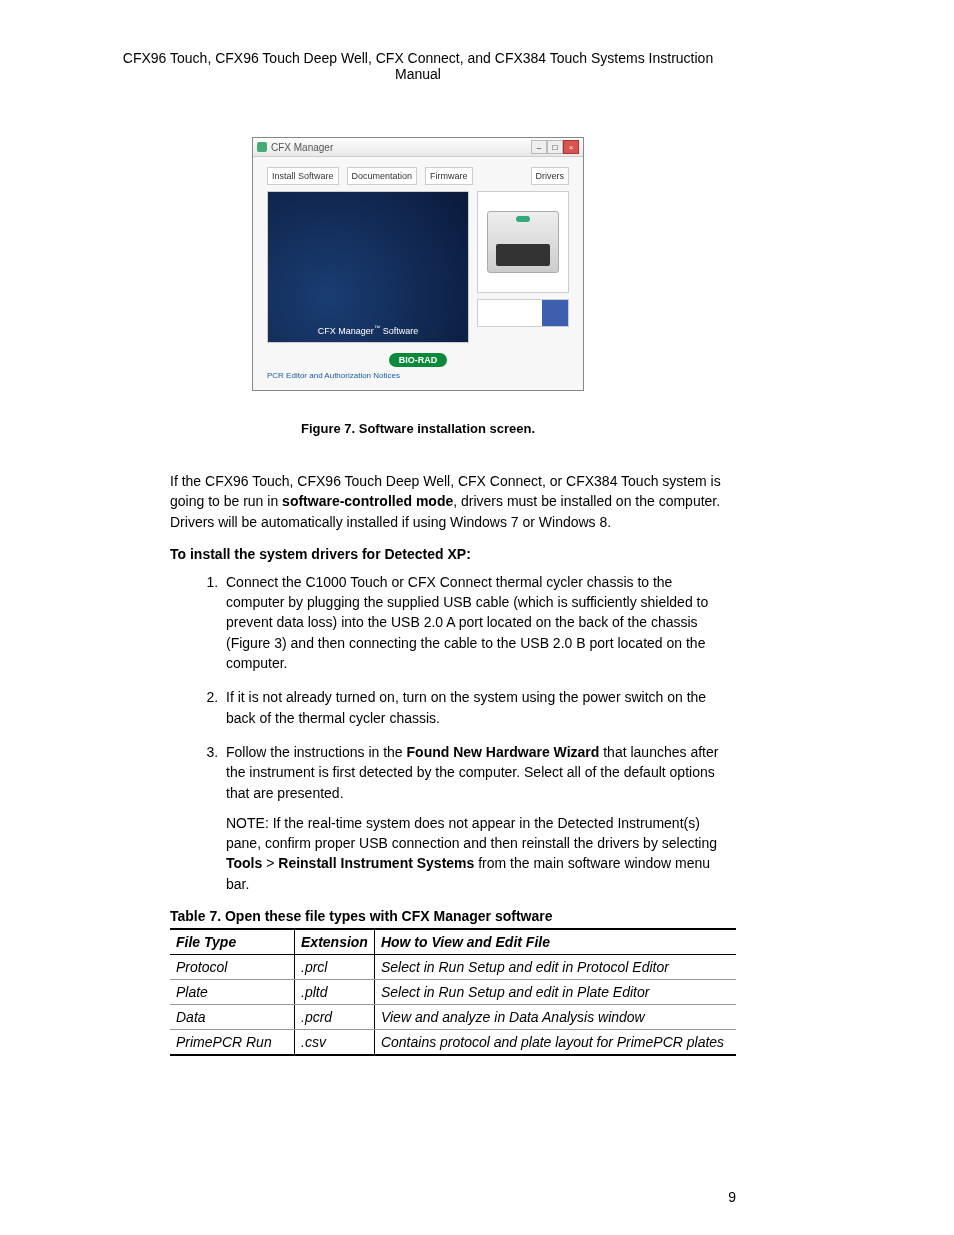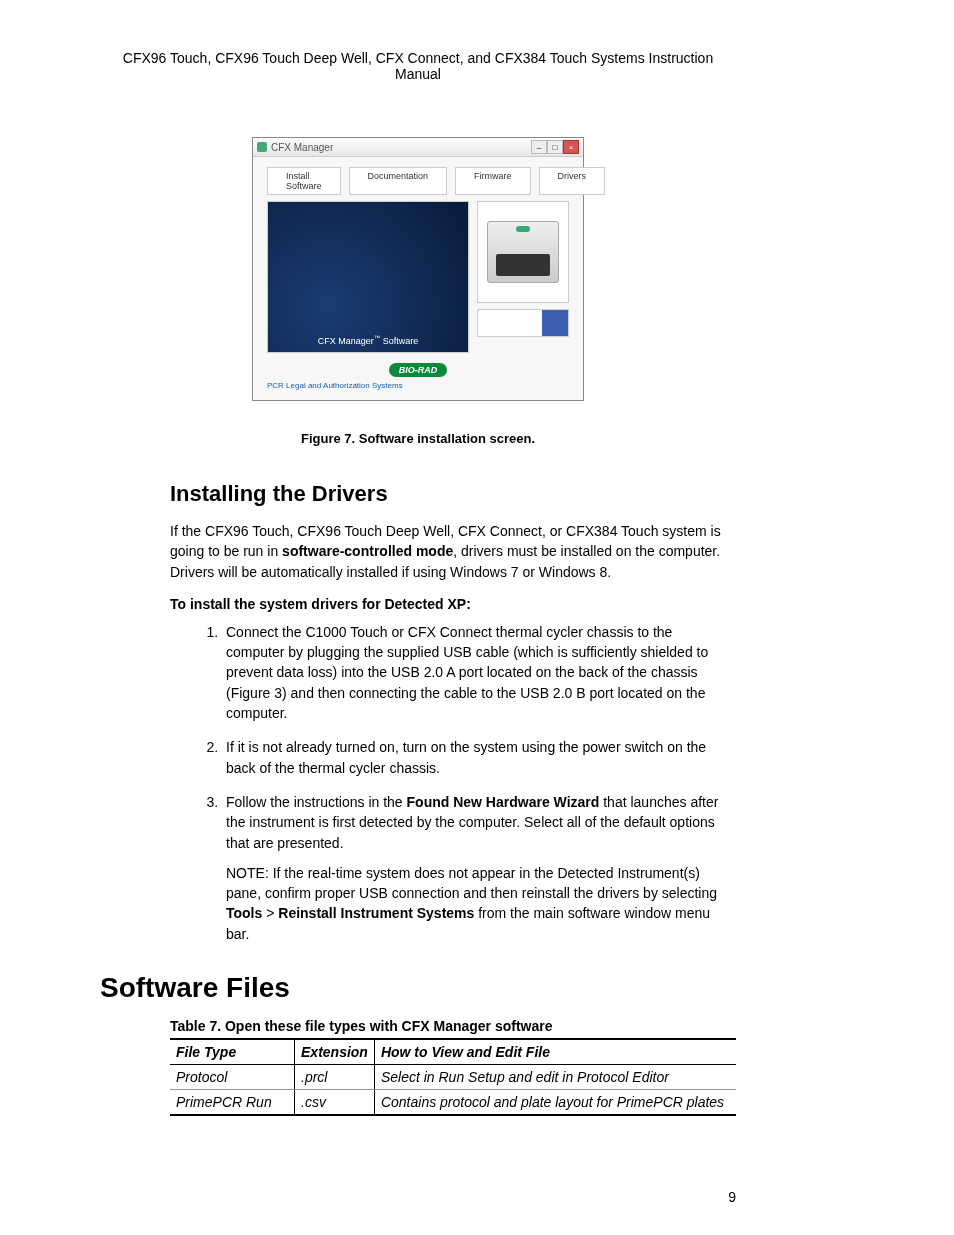--- a/index.html
+++ b/index.html
@@ -46,21 +46,21 @@
   .titlebar-btns { display:flex; gap:0;}
   .tb-btn { width:14px;height:12px;display:flex;align-items:center;justify-content:center;font-size:8px;}
   .tb-min{background:#eee;border:1px solid #bbb;}
   .tb-max{background:#eee;border:1px solid #bbb;}
   .tb-close{background:#d9534f;border:1px solid #a33;color:#fff;}
   .installer-body { padding: 10px 14px 10px 14px;}
   .tab-row { display:flex; gap:8px; margin-bottom:6px;}
   .tab {
     border:1px solid #ccc;
     background:#fff;
-    padding:3px 18px;
+    padding:3px 4px;
     font-size:9px;
     color:#333;
     border-radius:0;
   }
   .content-row{ display:flex; gap:8px;}
   .left-panel{
     flex:1;
     height:150px;
     background: radial-gradient(circle at 30% 70%, #1a3d73, #0a1a3a);
     position:relative;
@@ -108,21 +108,20 @@
   .spacer-panel{
     width:90px;height:26px;border:1px solid #ccc;background:#fff;
     display:flex;
   }
   .blue-sq{width:26px;height:26px;background:#3d5fb0;margin-left:auto;}
   .footer-row{
     display:flex;align-items:center;justify-content:center;margin-top:10px;
   }
   .biorad{
     background:#0a8a3a;color:#fff;font-weight:bold;
-    font-style:italic;
     padding:2px 10px;border-radius:10px;font-size:9px;
   }
   .legal-link{color:#1a5da8;font-size:8px;margin-top:4px;}
   .figure-caption{
     text-align:center;font-weight:bold;font-size:13px;margin:25px 0 35px 0;
   }
   h2.section{
     font-size:22px;font-weight:bold;margin:0 0 14px 0; padding-left:70px;
   }
   .body-text{
@@ -211,66 +210,74 @@
               <div class="device"></div>
             </div>
             <div class="spacer-panel">
               <div class="blue-sq"></div>
             </div>
           </div>
         </div>
         <div class="footer-row">
           <span class="biorad">BIO-RAD</span>
         </div>
-        <div class="legal-link">PCR Legal and Authorization Systems</div>
+        <div class="legal-link">PCR Editor and Authorization Notices</div>
       </div>
     </div>
   </div>
 
   <div class="figure-caption">Figure 7. Software installation screen.</div>
 
-  <h2 class="section">Installing the Drivers</h2>
 
   <p class="body-text">
     <span>If the CFX96 Touch, CFX96 Touch Deep Well, CFX Connect, or CFX384 Touch system is going to be run in </span><span class="bold">software-controlled mode</span><span>, drivers must be installed on the computer. Drivers will be automatically installed if using Windows 7 or Windows 8.</span>
   </p>
 
   <p class="sub-bold">To install the system drivers for Detected XP:</p>
 
   <ol class="steps">
     <li>Connect the C1000 Touch or CFX Connect thermal cycler chassis to the computer by plugging the supplied USB cable (which is sufficiently shielded to prevent data loss) into the USB 2.0 A port located on the back of the chassis (Figure 3) and then connecting the cable to the USB 2.0 B port located on the computer.</li>
     <li>If it is not already turned on, turn on the system using the power switch on the back of the thermal cycler chassis.</li>
     <li>
       <span>Follow the instructions in the </span><span class="bold">Found New Hardware Wizard</span><span> that launches after the instrument is first detected by the computer. Select all of the default options that are presented.</span>
       <div class="note">
         <span>NOTE: If the real-time system does not appear in the Detected Instrument(s) pane, confirm proper USB connection and then reinstall the drivers by selecting </span><span class="bold">Tools</span><span> &gt; </span><span class="bold">Reinstall Instrument Systems</span><span> from the main software window menu bar.</span>
       </div>
     </li>
   </ol>
 
-  <h1 class="major">Software Files</h1>
 
 
   <div class="table-caption">Table 7. Open these file types with CFX Manager software</div>
 
   <table class="file-table">
     <thead>
       <tr>
         <th style="width:22%">File Type</th>
         <th class="col-ext" style="width:13%">Extension</th>
         <th class="col-how">How to View and Edit File</th>
       </tr>
     </thead>
     <tbody>
       <tr>
         <td>Protocol</td>
         <td class="col-ext">.prcl</td>
         <td class="col-how">Select in Run Setup and edit in Protocol Editor</td>
       </tr>
       <tr>
+        <td>Plate</td>
+        <td class="col-ext">.pltd</td>
+        <td class="col-how">Select in Run Setup and edit in Plate Editor</td>
+      </tr>
+      <tr>
+        <td>Data</td>
+        <td class="col-ext">.pcrd</td>
+        <td class="col-how">View and analyze in Data Analysis window</td>
+      </tr>
+      <tr>
         <td>PrimePCR Run</td>
         <td class="col-ext">.csv</td>
         <td class="col-how">Contains protocol and plate layout for PrimePCR plates</td>
       </tr>
     </tbody>
   </table>
 
   <div class="page-num">9</div>
 </div>
 

